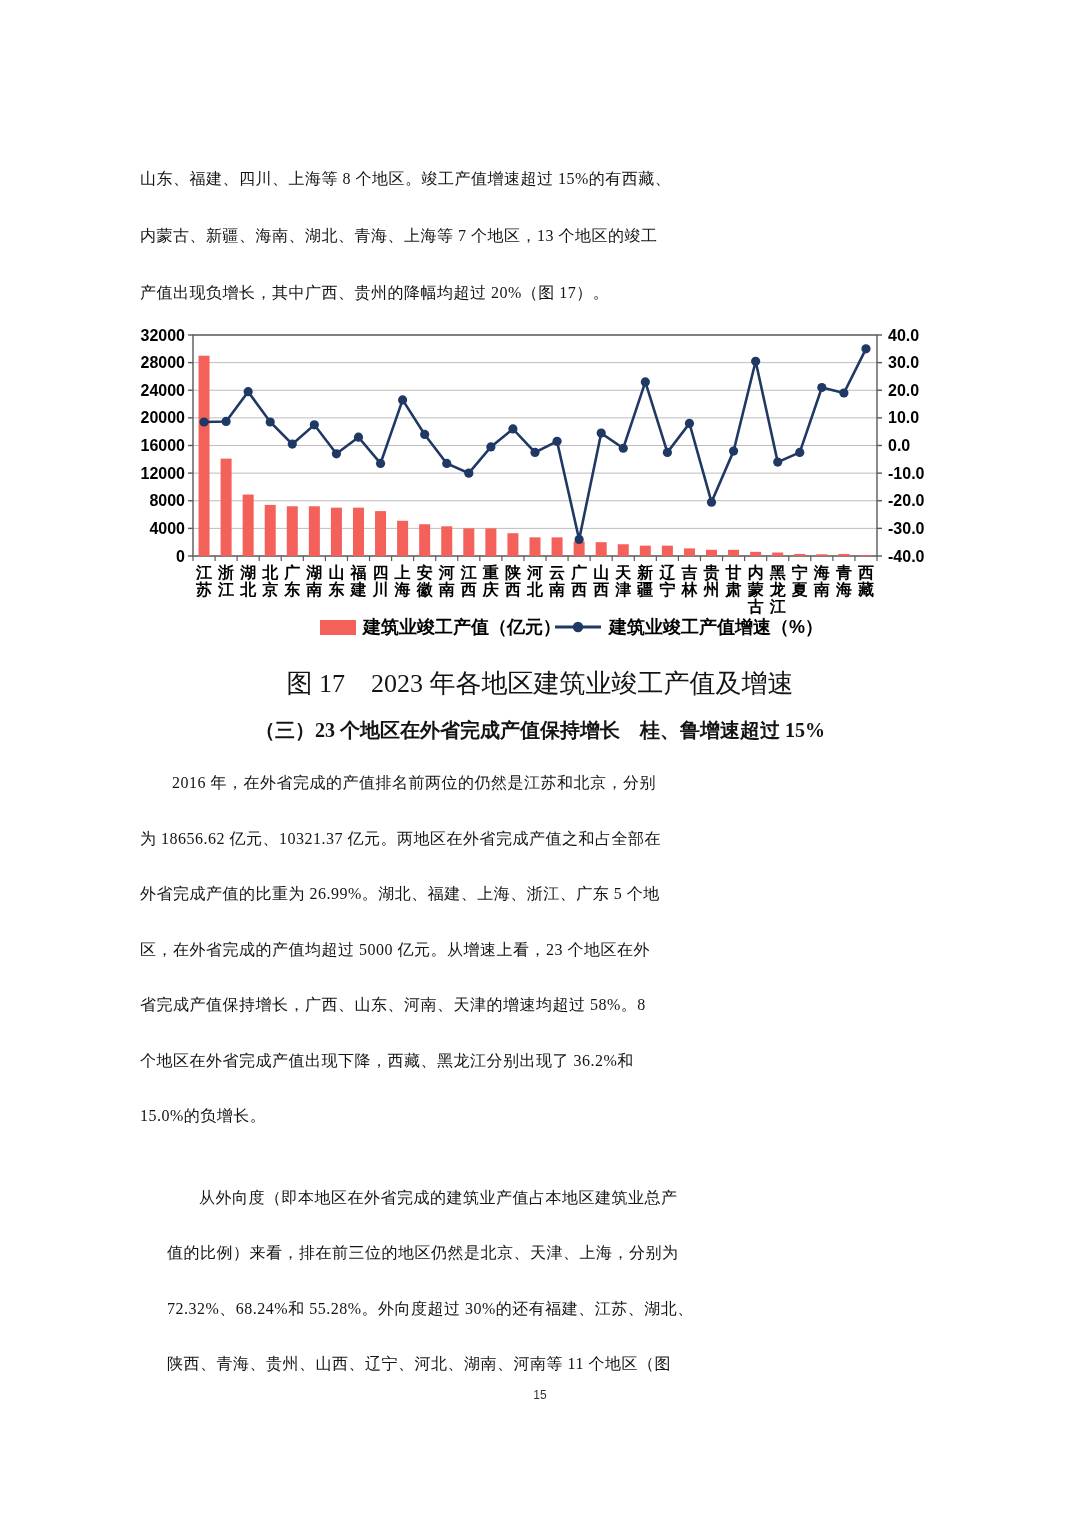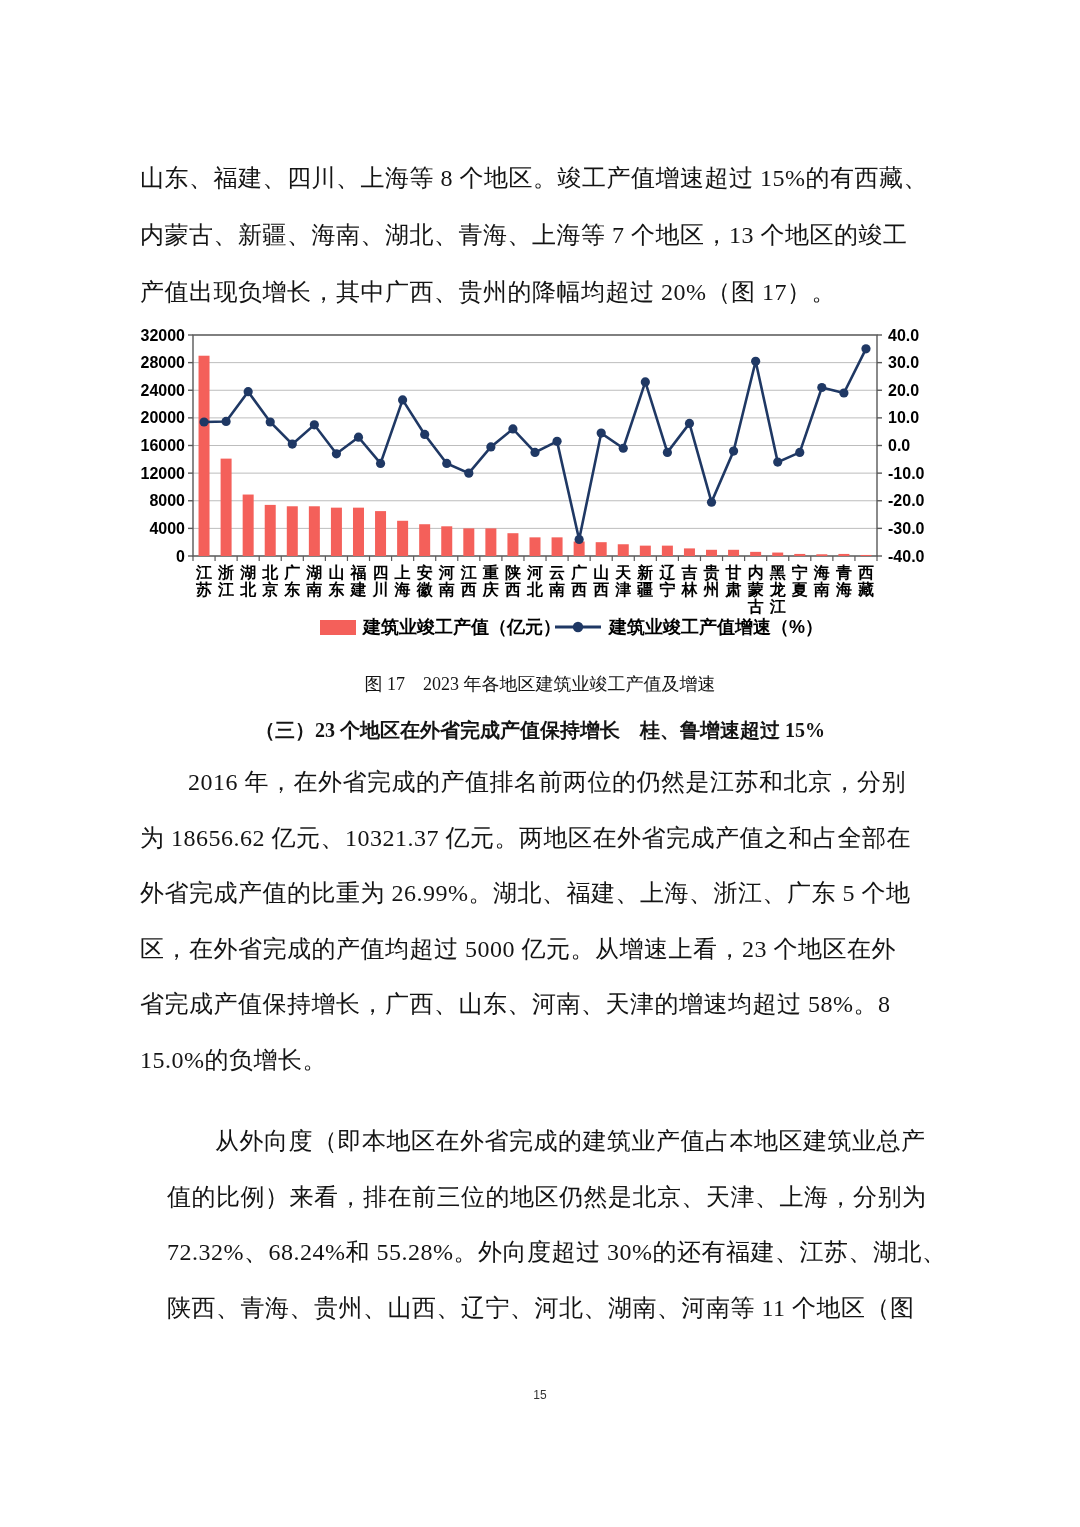--- a/index.html
+++ b/index.html
@@ -7,37 +7,37 @@
     position:relative;
     width:1080px;height:1527px;
     margin:0 auto;
     background:#ffffff;
     overflow:hidden;
     font-family:"Liberation Serif","DejaVu Serif",serif;
     color:#141414;
   }
   .content{padding:150px 140px 0 140px;}
   .para .line{
-    font-size:24px;
+    font-size:16px;
     line-height:57px;
     white-space:nowrap;
     letter-spacing:0.5px;
   }
   .body-para .line{line-height:55.5px;}
   .indent-first .line:first-child{text-indent:2em;}
   .para-gap{margin-top:26px;margin-left:27px;}
   .chart-wrap{
     position:relative;
     width:810px;
     margin-left:-5px;
     height:342px;
   }
   .chart-wrap svg{display:block;}
   .figure-caption{
-    font-size:18px;
+    font-size:26px;
     line-height:42px;
     text-align:center;
     white-space:nowrap;
   }
   .section-heading{
     font-size:20px;
     line-height:50px;
     font-weight:bold;
     text-align:center;
     white-space:nowrap;
@@ -251,20 +251,21 @@
 
     <div class="section-heading">（三）23 个地区在外省完成产值保持增长　桂、鲁增速超过 15%</div>
 
     <div class="para body-para indent-first">
 
     <div class="line">2016 年，在外省完成的产值排名前两位的仍然是江苏和北京，分别</div>
         <div class="line">为 18656.62 亿元、10321.37 亿元。两地区在外省完成产值之和占全部在</div>
         <div class="line">外省完成产值的比重为 26.99%。湖北、福建、上海、浙江、广东 5 个地</div>
         <div class="line">区，在外省完成的产值均超过 5000 亿元。从增速上看，23 个地区在外</div>
         <div class="line">省完成产值保持增长，广西、山东、河南、天津的增速均超过 58%。8</div>
+        <div class="line">个地区在外省完成产值出现下降，西藏、黑龙江分别出现了 36.2%和</div>
         <div class="line">15.0%的负增长。</div>
       </div>
 
     <div class="para body-para indent-first para-gap">
 
     <div class="line">从外向度（即本地区在外省完成的建筑业产值占本地区建筑业总产</div>
         <div class="line">值的比例）来看，排在前三位的地区仍然是北京、天津、上海，分别为</div>
         <div class="line">72.32%、68.24%和 55.28%。外向度超过 30%的还有福建、江苏、湖北、</div>
         <div class="line">陕西、青海、贵州、山西、辽宁、河北、湖南、河南等 11 个地区（图</div>
       </div>

